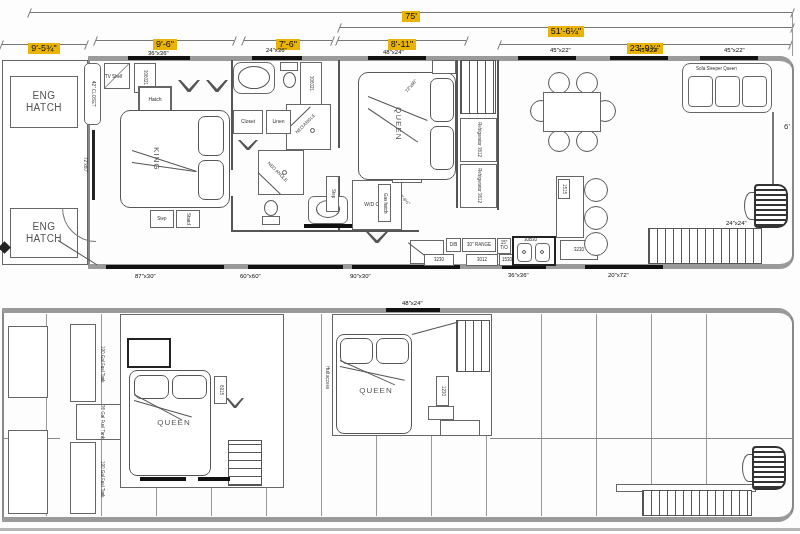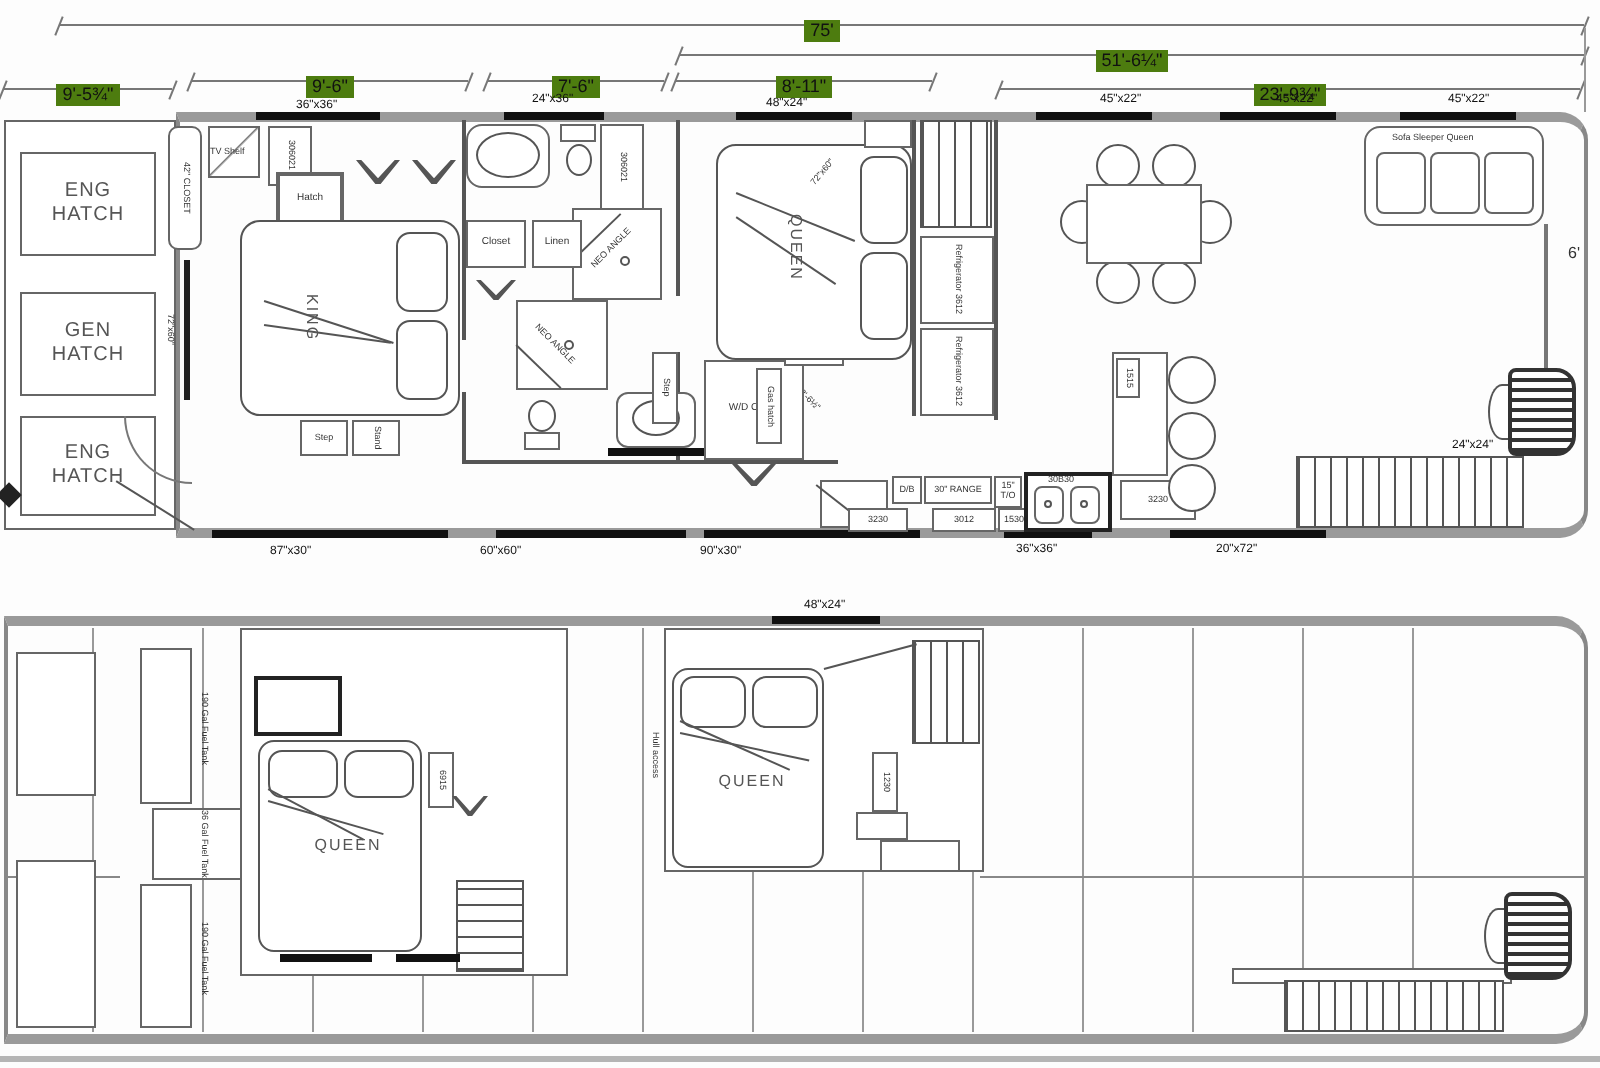--- a/index.html
+++ b/index.html
@@ -5,21 +5,21 @@
   html,body{margin:0;padding:0;background:#fff}
   #canvas{position:relative;width:800px;height:534px;background:#fdfdfd;overflow:hidden;
           font-family:"Liberation Sans",sans-serif;color:#333}
   .a{position:absolute;box-sizing:border-box}
   .box{border:1px solid #666;background:#fff}
   .b2{border-width:1.5px}
   .lbl{display:flex;align-items:center;justify-content:center;text-align:center}
   .dim{height:0;border-top:1px solid #777;text-align:center}
   .dim::before{content:"";position:absolute;left:-1px;top:-5px;width:1px;height:10px;background:#777;transform:rotate(22deg)}
   .dim::after{content:"";position:absolute;right:-1px;top:-5px;width:1px;height:10px;background:#777;transform:rotate(22deg)}
-  .dim>span{position:relative;top:-8px;display:inline-block;background:#4d7c0f;padding:0 3px;font-size:9px;line-height:11px;color:#111;white-space:nowrap}
+  .dim>span{position:relative;top:-8px;display:inline-block;background:#eab308;padding:0 3px;font-size:9px;line-height:11px;color:#111;white-space:nowrap}
   .wlbl{font-size:6px;line-height:7px;color:#111;white-space:nowrap}
   .win{background:#111;height:4px}
   .v{writing-mode:vertical-rl;text-orientation:mixed}
   .tiny{font-size:5px;line-height:1.1;color:#333;white-space:nowrap}
   .t4{font-size:4.5px;line-height:1.05;color:#333}
   .room-label{font-size:10px;letter-spacing:.5px;color:#555;text-align:center;line-height:1.25}
   .bed{border:1.5px solid #555;border-radius:10px;background:#fff}
   .pillow{border:1.2px solid #555;border-radius:7px;background:#fff}
   .circ{border:1.5px solid #555;border-radius:50%;background:#fff}
   .dline{height:1.3px;background:#555;transform-origin:0 50%}
@@ -77,23 +77,20 @@
     <div class="a wlbl" style="left:240px;top:273px">60"x60"</div>
     <div class="a wlbl" style="left:350px;top:273px">90"x30"</div>
     <div class="a wlbl" style="left:508px;top:272px">36"x36"</div>
     <div class="a wlbl" style="left:608px;top:272px">20"x72"</div>
     <div class="a wlbl" style="left:726px;top:220px">24"x24"</div>
 
     <div class="a box b2" style="left:2px;top:60px;width:86px;height:205px"></div>
     <div class="a box b2 lbl room-label" style="left:10px;top:76px;width:68px;height:52px">
         <span style="width:46px">ENG HATCH</span>
       </div>
-    <div class="a box b2 lbl room-label" style="left:10px;top:146px;width:68px;height:52px">
-        <span style="width:46px">GEN HATCH</span>
-      </div>
     <div class="a box b2 lbl room-label" style="left:10px;top:208px;width:68px;height:50px">
         <span style="width:46px">ENG HATCH</span>
       </div>
     <div class="a" style="left:0px;top:243px;width:9px;height:9px;background:#222;transform:rotate(45deg)"></div>
 
     <div class="a box lbl" style="left:84px;top:63px;width:17px;height:62px;border-radius:5px">
         <span class="v t4">42" CLOSET</span>
       </div>
     <div class="a" style="left:92px;top:130px;width:3px;height:70px;background:#222"></div>
     <div class="a lbl" style="left:79px;top:136px;width:11px;height:58px">

